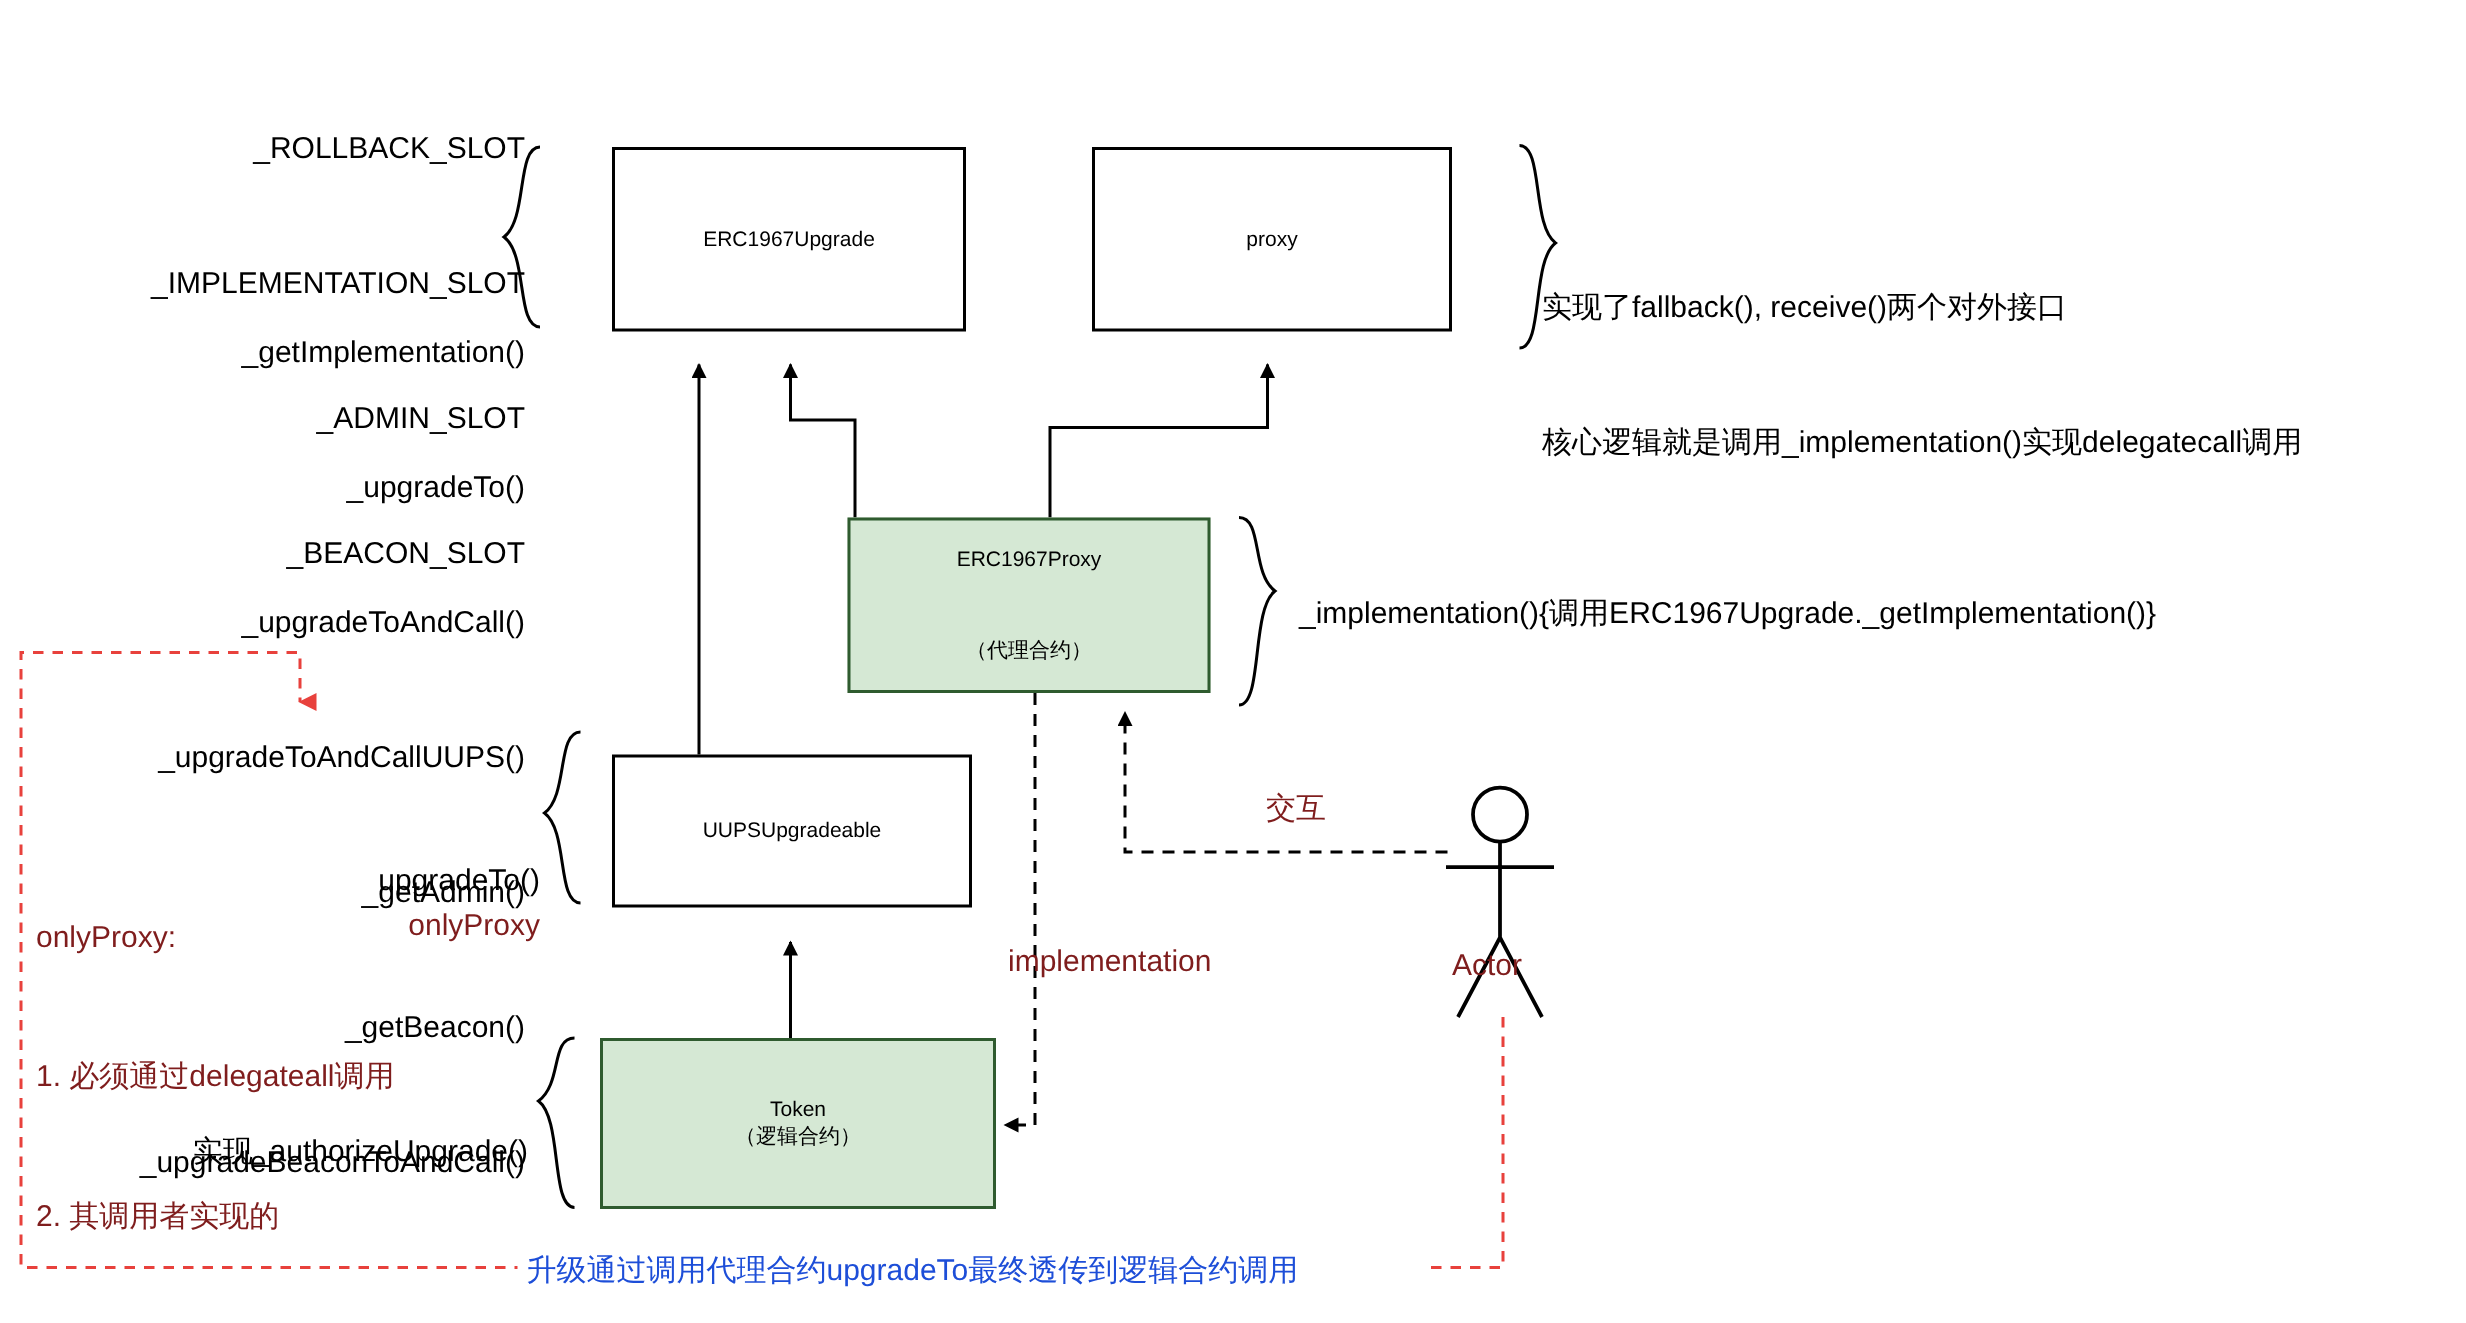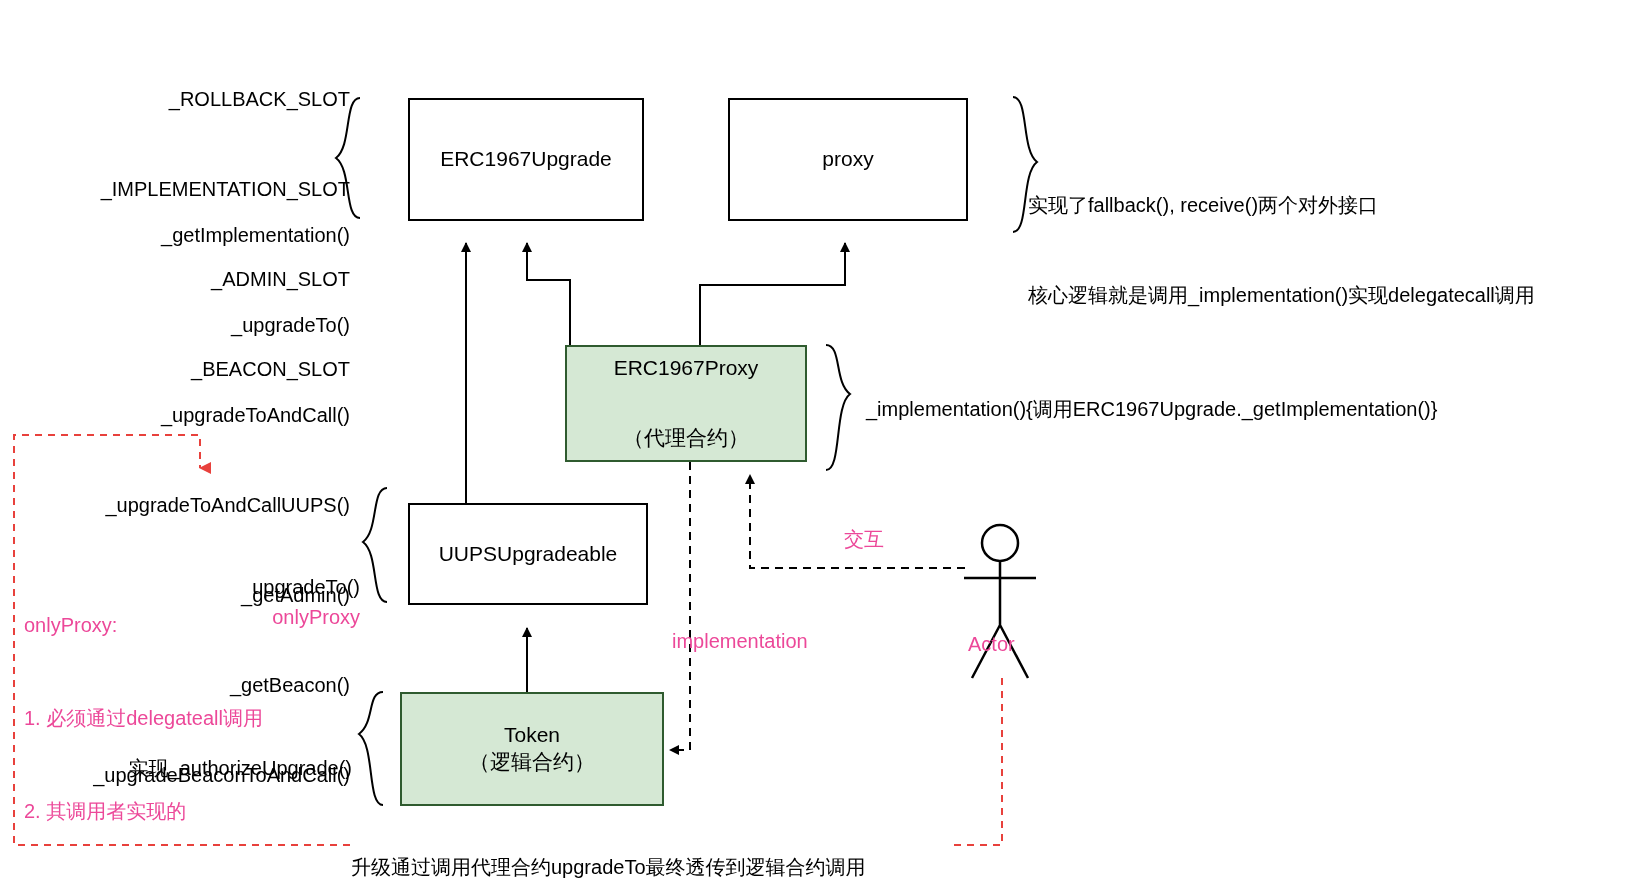--- a/index.html
+++ b/index.html
@@ -28,42 +28,42 @@
   }
   .box {
     position: absolute;
     box-sizing: border-box;
     border: 2px solid #000000;
     background: #ffffff;
     display: flex;
     flex-direction: column;
     align-items: center;
     justify-content: center;
-    font-size: 21px;
+    font-size: 14px;
     line-height: 1.28;
     text-align: center;
   }
   .box.green {
     background: #d5e8d4;
     border-color: #2f5b2f;
   }
   .txt {
     position: absolute;
     font-size: 20px;
     line-height: 1.5;
     white-space: pre;
   }
   .txt.right {
     text-align: right;
   }
   .txt.left {
     text-align: left;
   }
-  .blue { color: #ec4899; }
-  .red  { color: #000000; margin-top: 20px; }
+  .blue { color: #7f1d1d; }
+  .red  { color: #1d4ed8; }
 </style>
 </head>
 <body>
 
 <div id="canvas">
 
   <svg class="layer">
     <defs>
       <marker id="arrowOpen" markerWidth="12" markerHeight="12" refX="9" refY="5" orient="auto" markerUnits="userSpaceOnUse">
         <path d="M0,0 L10,5 L0,10 z" fill="#000000"></path>

